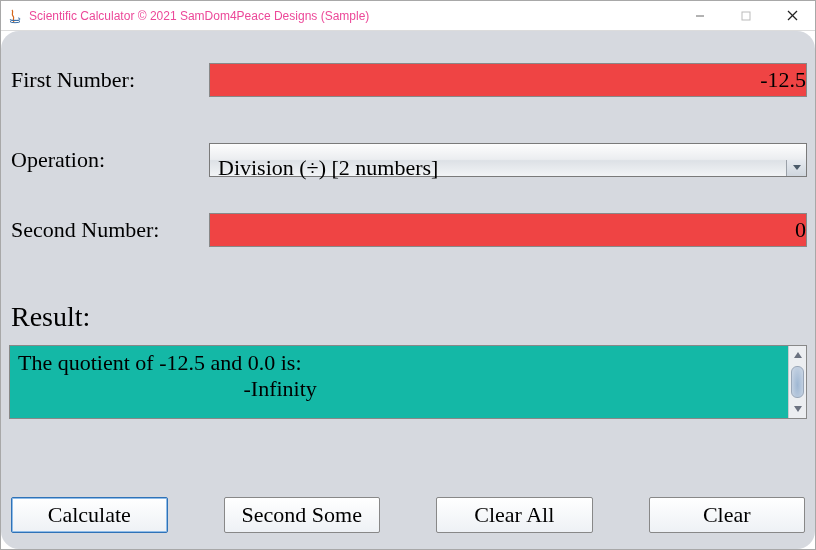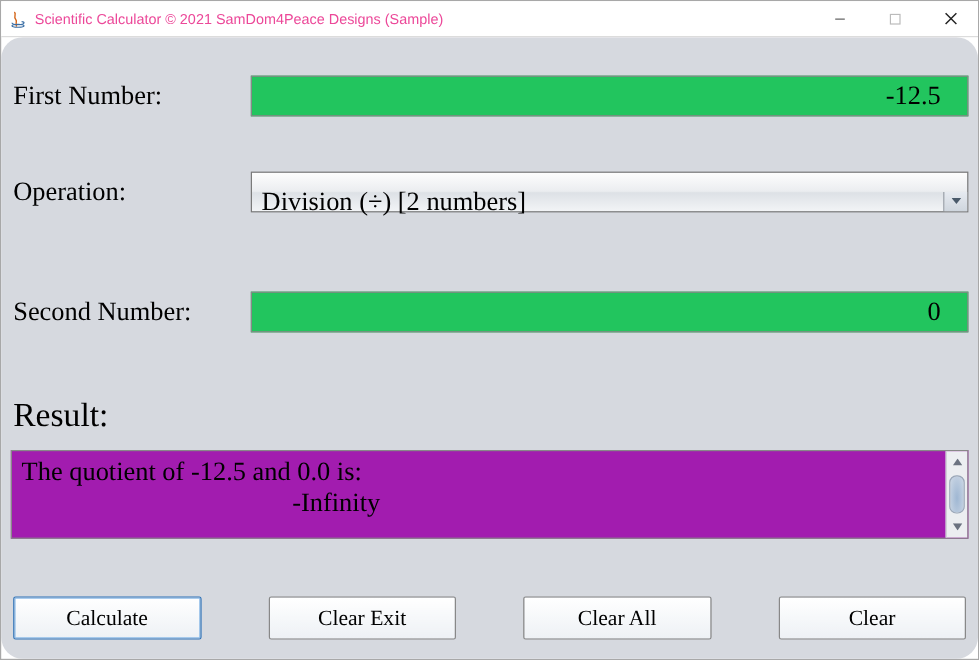--- a/index.html
+++ b/index.html
@@ -73,24 +73,24 @@
     width: 200px;
     font-family: "Times New Roman", Times, serif;
     font-size: 22px;
     color: #000;
     padding-left: 2px;
   }
   .field {
     flex: 1;
     height: 34px;
     border: 1px solid #888;
-    background: #22c55e;
-    font-family: "Times New Roman", Times, serif;
-    font-size: 22px;
-    padding: 0 22px;
+    background: #ef4444;
+    font-family: "Times New Roman", Times, serif;
+    font-size: 22px;
+    padding: 0 0;
     text-align: right;
     outline: none;
   }
   .combo {
     flex: 1;
     height: 34px;
     border: 1px solid #7a7a7a;
     background: linear-gradient(to bottom, #fdfdfd 0%, #ebedf0 48%, #dde1e6 52%, #f2f4f6 100%);
     display: flex;
     align-items: center;
@@ -116,21 +116,21 @@
   }
   .result-label {
     font-family: "Times New Roman", Times, serif;
     font-size: 28px;
     color: #000;
     padding-left: 2px;
   }
   .result-box {
     margin-top: 12px;
     border: 1px solid #888;
-    background: #a21caf;
+    background: #14b8a6;
     height: 74px;
     display: flex;
     position: relative;
   }
   .result-text {
     flex: 1;
     font-family: "Times New Roman", Times, serif;
     font-size: 22px;
     color: #000;
     padding: 4px 8px;
@@ -165,21 +165,21 @@
     gap: 56px;
     padding: 0 2px 2px 2px;
     justify-content: space-between;
   }
   .btn {
     flex: 1;
     height: 36px;
     border: 1px solid #888;
     background: linear-gradient(to bottom, #ffffff 0%, #f6f8fa 50%, #eef1f5 100%);
     font-family: "Times New Roman", Times, serif;
-    font-size: 18px;
+    font-size: 22px;
     color: #000;
     display: flex;
     align-items: center;
     justify-content: center;
     cursor: default;
     border-radius: 2px;
   }
   .btn.primary {
     border: 1px solid #2f72b7;
     box-shadow: inset 0 0 0 1px #8fbce8;
@@ -231,21 +231,21 @@
       <div class="combo">
         <span>Division (÷) [2 numbers]</span>
         <span class="arrow-box">
           <svg width="8" height="6" viewBox="0 0 8 6">
               <polygon points="0,0 8,0 4,5" fill="#4a5a6a"></polygon>
             </svg>
         </span>
       </div>
     </div>
 
-    <div class="row" style="margin-top:66px;">
+    <div class="row" style="margin-top:36px;">
       <div class="label">Second Number:</div>
       <input class="field" type="text" value="0" style="">
     </div>
 
     <div class="result-label-row">
       <div class="result-label">Result:</div>
     </div>
 
     <div class="result-box">
       <div class="result-text">The quotient of -12.5 and 0.0 is:
@@ -260,19 +260,19 @@
         <div class="scroll-arrow">
           <svg width="8" height="6" viewBox="0 0 8 6">
               <polygon points="0,0 8,0 4,6" fill="#6b7280"></polygon>
             </svg>
         </div>
       </div>
     </div>
 
     <div class="button-row">
       <div class="btn primary">Calculate</div>
-      <div class="btn">Clear Exit</div>
+      <div class="btn">Second Some</div>
       <div class="btn">Clear All</div>
       <div class="btn">Clear</div>
     </div>
 
   </div>
 </div>
 
 </body></html>

